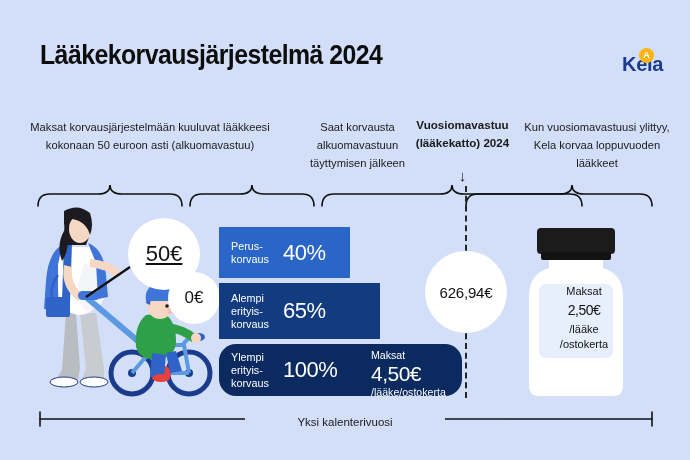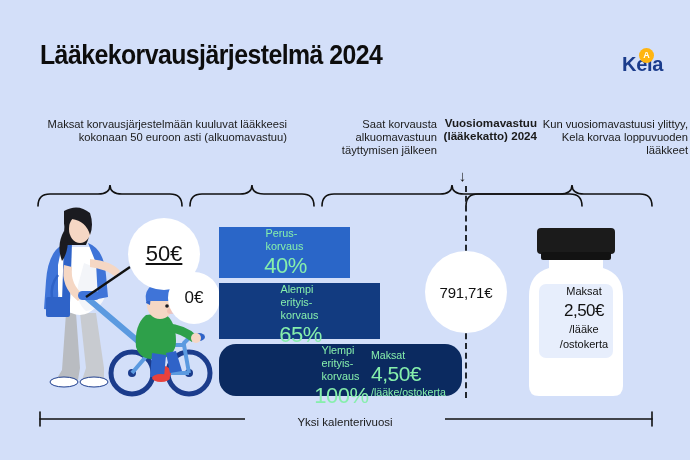--- a/index.html
+++ b/index.html
@@ -50,25 +50,24 @@
     color: #ffffff;
     font-size: 9px;
     font-weight: bold;
     line-height: 15px;
     text-align: center;
   }
 
   
   .caption {
     position: absolute;
-    text-align: right;
+    text-align: center;
     font-size: 11.2px;
-    line-height: 13px;
+    line-height: 18px;
     color: #1a1a1a;
-    margin-left: 17px;
   }
   .caption.bold { font-weight: bold; font-size: 11.6px; }
 
   .cap1 { left: 30px;  top: 118px; width: 240px; }
   .cap2 { left: 295px; top: 118px; width: 125px; }
   .cap3 { left: 405px; top: 116px; width: 115px; }
   .cap4 { left: 523px; top: 118px; width: 148px; }
 
   .down-arrow {
     position: absolute;
@@ -96,22 +95,21 @@
     color: #111;
   }
   .bubble-50 { left: 128px; top: 218px; width: 72px; height: 72px; font-size: 22px; text-decoration: underline; }
   .bubble-0  { left: 168px; top: 272px; width: 52px; height: 52px; font-size: 17px; }
 
   
   .bar {
     position: absolute;
     display: flex;
     align-items: center;
-    color: #86efac;
-    flex-direction: column;
+    color: #ffffff;
   }
   .bar1 { left: 219px; top: 227px; width: 131px; height: 51px; background: #2a66c8; }
   .bar2 { left: 219px; top: 283px; width: 161px; height: 56px; background: #123b80; }
   .bar3 { left: 219px; top: 344px; width: 243px; height: 52px; background: #0b2a60; border-radius: 17px; }
 
   .bar-label {
     font-size: 10.8px;
     line-height: 13px;
     padding-left: 12px;
     width: 62px;
@@ -156,21 +154,21 @@
   .bottle { position: absolute; left: 521px; top: 226px; }
   .bottle-text {
     position: absolute;
     left: 543px; top: 284px;
     width: 82px;
     text-align: center;
     color: #111;
     line-height: 15px;
   }
   .bt-1 { font-size: 11px; }
-  .bt-2 { font-size: 17px; letter-spacing: -0.5px; line-height: 23px; text-align: center; }
+  .bt-2 { font-size: 14px; letter-spacing: -0.5px; line-height: 23px; text-align: center; }
   .bt-3 { font-size: 11px; }
   .bt-4 { font-size: 11px; }
 
   
   .footer { position: absolute; left: 0; top: 405px; }
   .footer-label {
     position: absolute;
     left: 245px; top: 416px;
     width: 200px;
     text-align: center;
@@ -303,21 +301,21 @@
     </div>
     <div class="bar-pct">100%</div>
     <div class="bar-extra">
       <div class="be-top">Maksat</div>
       <div class="be-mid">4,50€</div>
       <div class="be-bot">/lääke/ostokerta</div>
     </div>
   </div>
 
   <div class="dashline"></div>
-  <div class="circle-cap">791,71€</div>
+  <div class="circle-cap">626,94€</div>
 
   <svg class="bottle" width="110" height="172" viewBox="0 0 110 172">
     <rect x="16" y="2" width="78" height="26" rx="4" fill="#1b1b1b"></rect>
     <rect x="20" y="26" width="70" height="8" rx="2" fill="#121212"></rect>
     <path d="M28,34 L28,42 Q8,48 8,70 L8,160 Q8,170 18,170 L92,170 Q102,170 102,160 L102,70 Q102,48 82,42 L82,34 Z" fill="#ffffff"></path>
     <rect x="18" y="58" width="74" height="74" rx="7" fill="#e7eefc"></rect>
   </svg>
   <div class="bottle-text">
     <div class="bt-1">Maksat</div>
     <div class="bt-2">2,50€</div>

